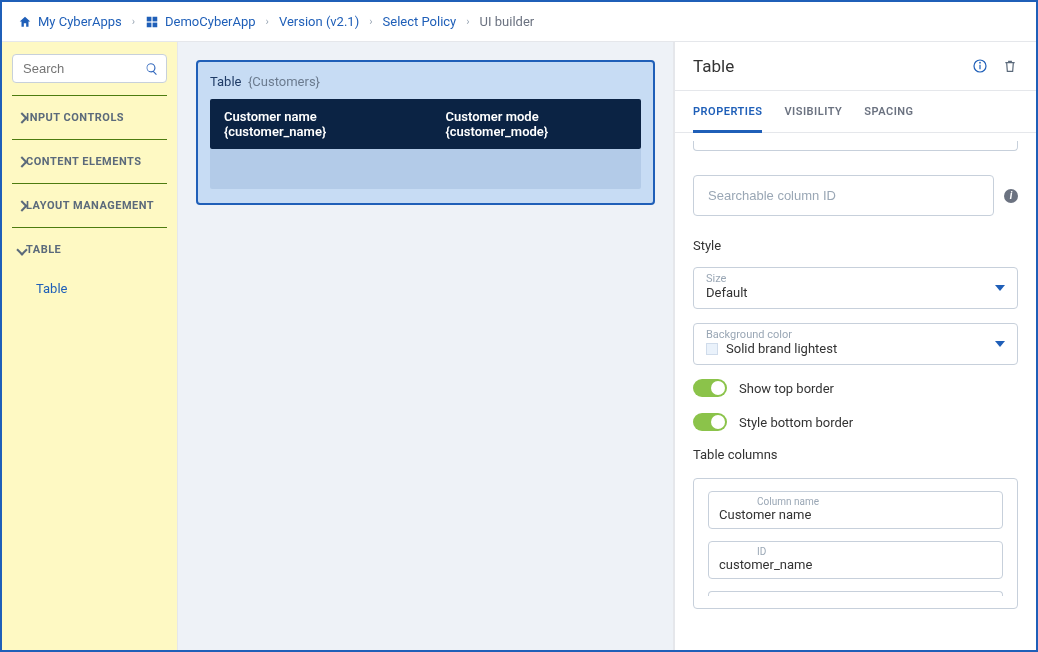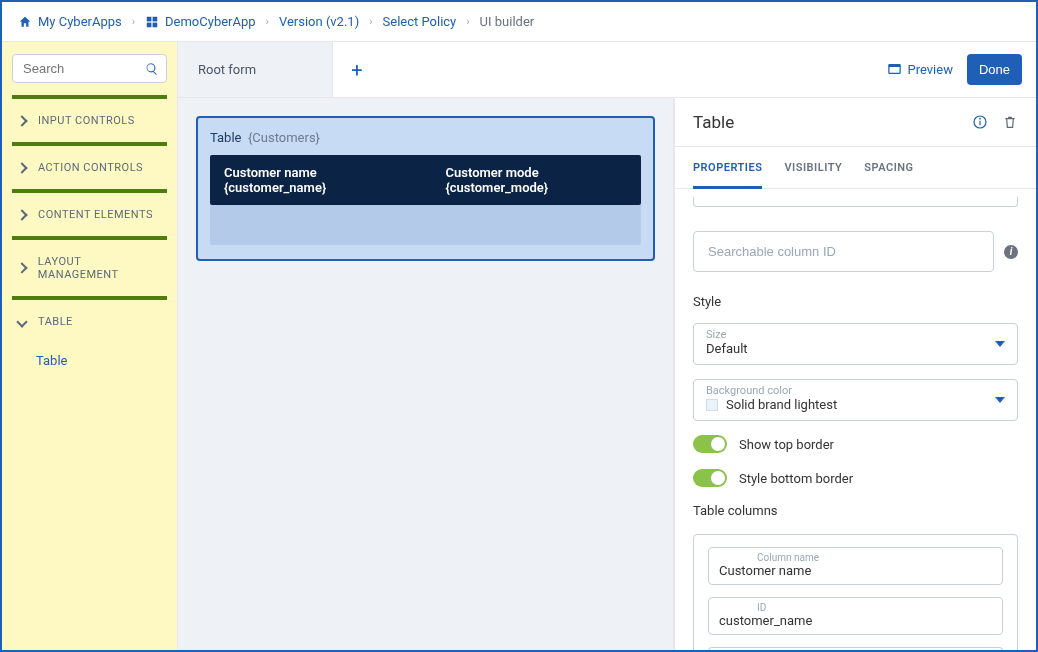--- a/index.html
+++ b/index.html
@@ -53,28 +53,28 @@
       padding: 6px 28px 6px 10px;
       border: 1px solid #c7d0db;
       border-radius: 4px;
       font-size: 13px;
     }
     .search-wrap .icon {
       position: absolute; right: 8px; top: 50%; transform: translateY(-50%);
       width: 14px; height: 14px; fill: #3268bd;
     }
     .side-group {
-      display: flex; align-items: center; gap: 12px;
+      display: flex; align-items: center; gap: 0;
       padding: 15px 6px;
       color: #5b6a7b;
       font-size: 11px;
       letter-spacing: 0.5px;
-      font-weight: 400;
+      font-weight: 700;
       cursor: pointer;
-      border-top: 4px solid #4d7c0f;
+      border-top: 1px solid #4d7c0f;
     }
     .side-group:first-of-type { border-top: none; }
     .side-group .chev {
       width: 8px; height: 8px;
       border-right: 2px solid #5b6a7b;
       border-bottom: 2px solid #5b6a7b;
       transform: rotate(-45deg);
     }
     .side-group.open .chev { transform: rotate(45deg); }
     .side-item {
@@ -306,55 +306,34 @@
         <svg class="icon" viewBox="0 0 24 24">
             <path d="M10 2a8 8 0 015.3 13.9l5 5-1.4 1.4-5-5A8 8 0 1110 2zm0 2a6 6 0 100 12 6 6 0 000-12z"></path>
           </svg>
       </div>
       <div class="side-group">
           <span class="chev"></span>
           <span>INPUT CONTROLS</span>
         </div>
       <div class="side-group">
           <span class="chev"></span>
-          <span>ACTION CONTROLS</span>
-        </div>
-      <div class="side-group">
-          <span class="chev"></span>
           <span>CONTENT ELEMENTS</span>
         </div>
       <div class="side-group">
           <span class="chev"></span>
           <span>LAYOUT MANAGEMENT</span>
         </div>
       <div class="side-group open">
           <span class="chev"></span>
           <span>TABLE</span>
         </div>
       <div class="side-item">Table</div>
     </div>
 
     <div class="center">
-      <div class="center-header">
-        <div class="header-cell">Root form</div>
-        <div class="header-add">
-          <span>+</span>
-        </div>
-        <div class="header-spacer"></div>
-        <div class="header-actions">
-          <span class="preview-link">
-            <svg viewBox="0 0 24 24">
-                <rect x="3" y="4" width="18" height="14" rx="1" fill="none" stroke="#1f5fb8" stroke-width="2"></rect>
-                <rect x="3" y="4" width="18" height="4" fill="#1f5fb8"></rect>
-              </svg>
-            <span>Preview</span>
-          </span>
-          <button class="done-btn">Done</button>
-        </div>
-      </div>
 
       <div style="display:flex; flex:1; min-height:0;">
         <div class="canvas">
           <div class="table-widget">
             <div class="table-widget-title">
               <span>Table</span>&nbsp;&nbsp;<span class="binding">{Customers}</span>
             </div>
             <div class="table-header-row">
               <div class="col">
                 <span>Customer name</span> <span>{customer_name}</span>

